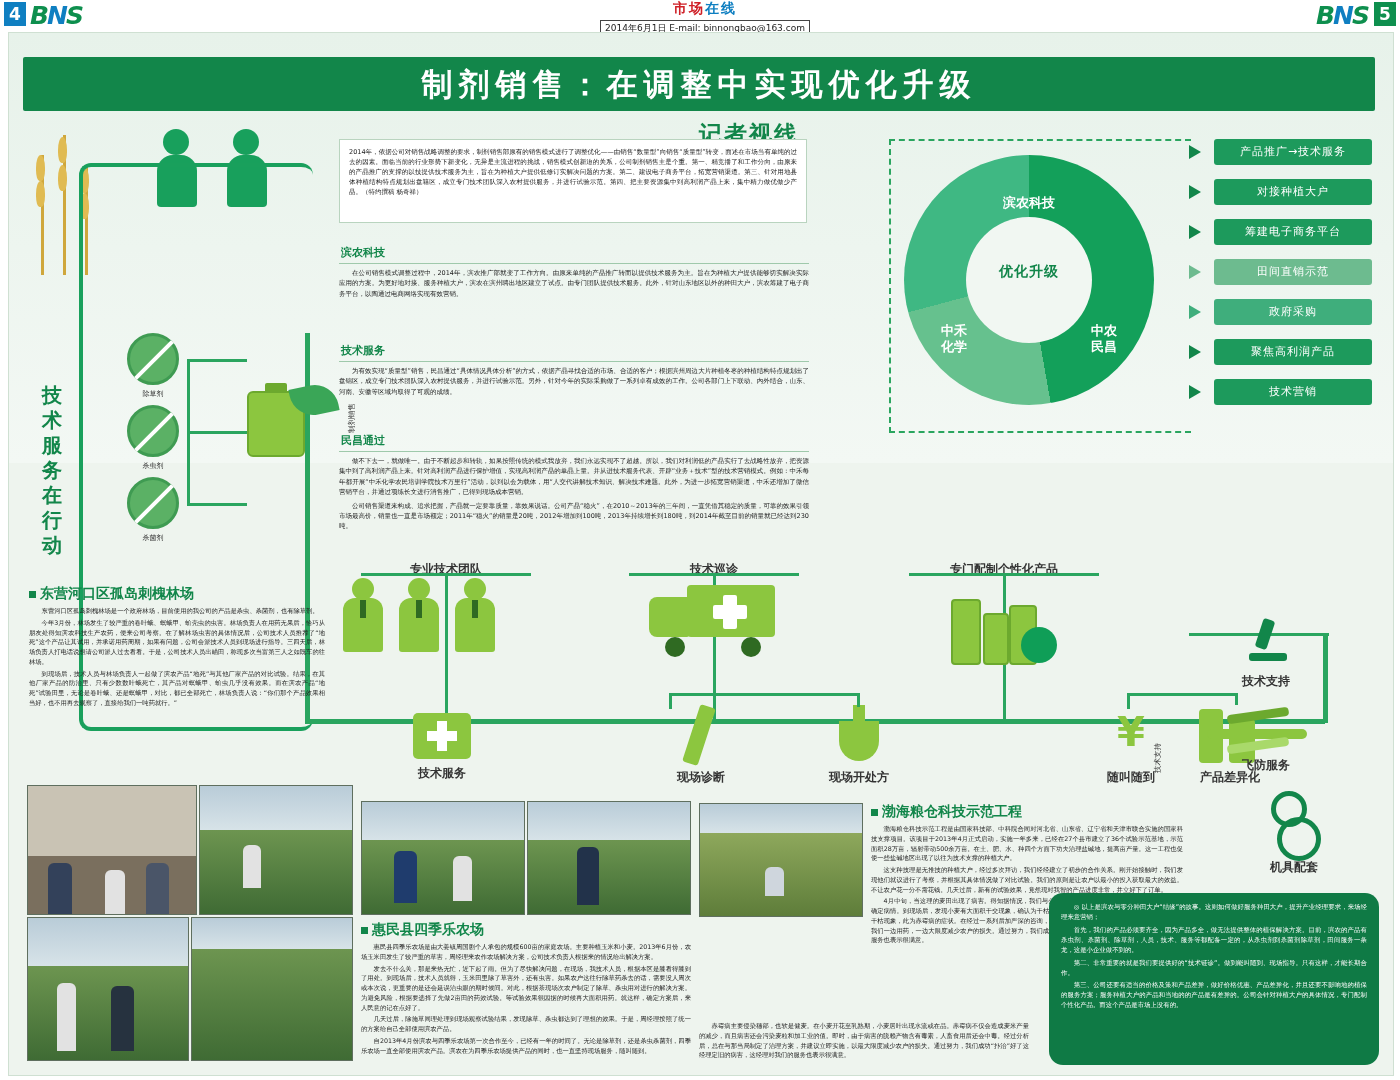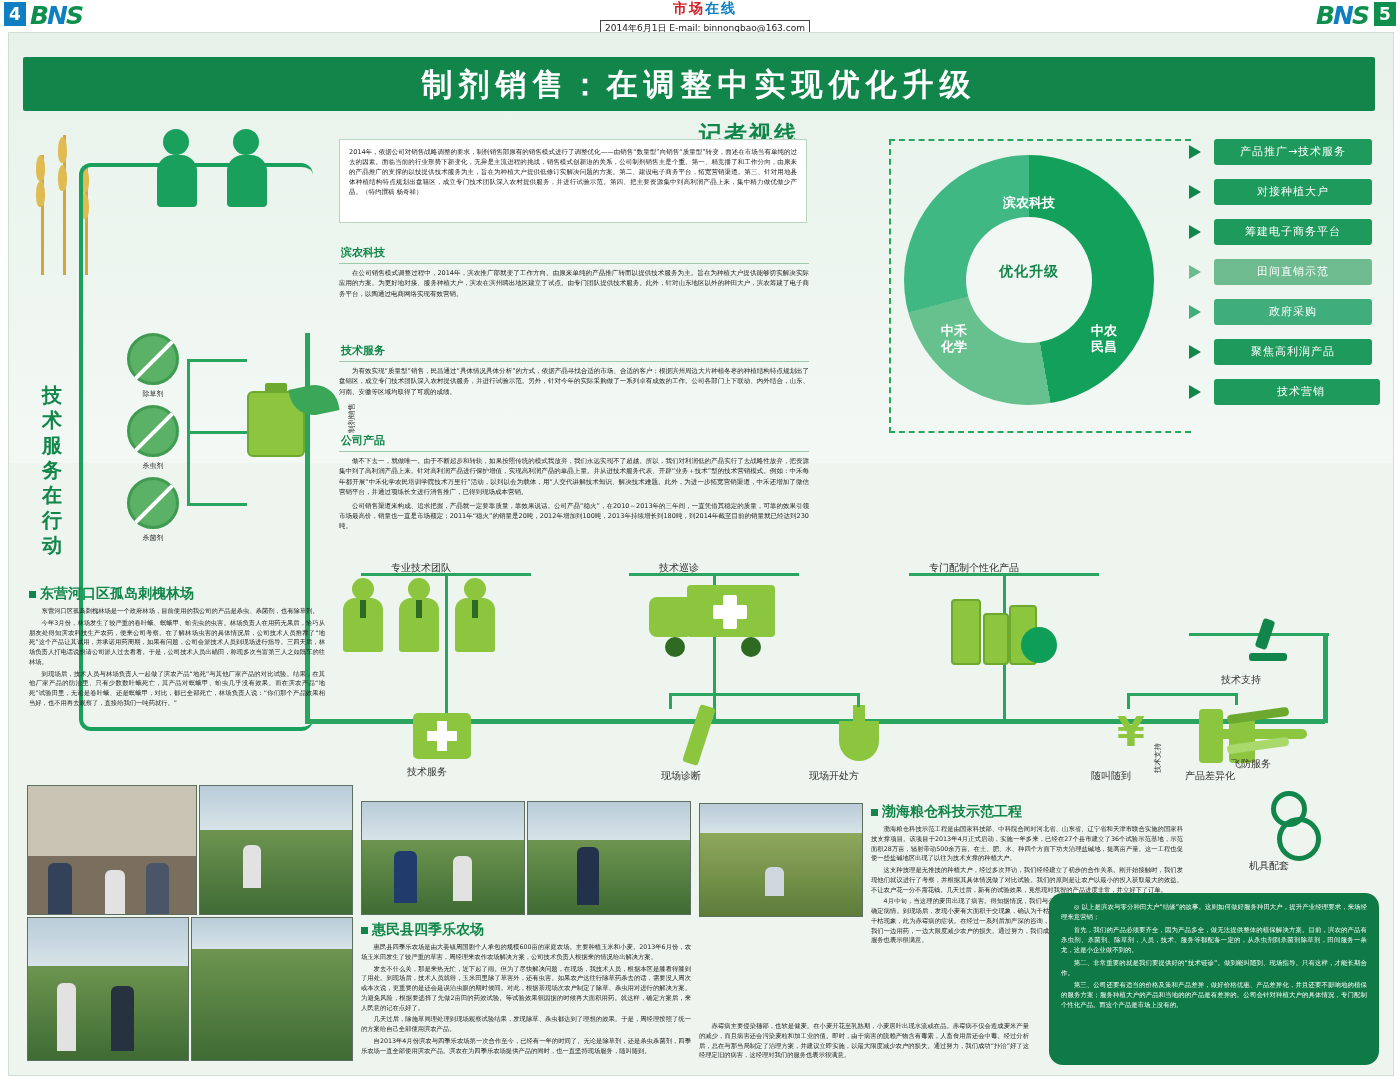--- a/index.html
+++ b/index.html
@@ -160,21 +160,21 @@
   .kit .ch{position:absolute;left:14px;top:18px;width:30px;height:10px;background:#fff;}
 
   .syringe{position:absolute;left:682px;top:672px;width:16px;height:60px;background:#8cc63f;border-radius:3px;transform:rotate(18deg);}
   .flask{position:absolute;left:826px;top:672px;width:48px;height:58px;}
   .flask .neck{position:absolute;left:18px;top:0;width:12px;height:18px;background:#8cc63f;}
   .flask .body2{position:absolute;left:4px;top:16px;width:40px;height:40px;background:#8cc63f;border-radius:0 0 20px 20px;}
   .yen{position:absolute;left:1108px;top:676px;font-size:40px;color:#8cc63f;font-weight:bold;}
   .prodpair{position:absolute;left:1190px;top:668px;width:62px;height:62px;}
   .prodpair div{position:absolute;bottom:0;background:#8cc63f;border-radius:4px;}
 
-  .small-cap{position:absolute;font-size:10px;color:#333;text-align:left;}
+  .small-cap{position:absolute;font-size:12px;color:#333;text-align:center;font-weight:bold;}
   .rotcap{position:absolute;font-size:7.5px;color:#333;transform:rotate(-90deg);transform-origin:left top;}
 </style>
 </head>
 <body>
 
 <div class="page">
 
   <div class="masthead">
     <div class="pagenum-left">4</div>
     <div class="logo-left">B<span class="b2">N</span>S</div>
@@ -225,21 +225,21 @@
       <p>在公司销售模式调整过程中，2014年，滨农推广部就变了工作方向。由原来单纯的产品推广转而以提供技术服务为主。旨在为种植大户提供能够切实解决实际应用的方案。为更好地对接、服务种植大户，滨农在滨州聘出地区建立了试点。由专门团队提供技术服务。此外，针对山东地区以外的种田大户，滨农筹建了电子商务平台，以陶通过电商网络实现有效营销。</p>
     </div>
 
     <div class="art" style="left:330px;top:310px;">
       <h3>技术服务</h3>
       <div class="art-rule"></div>
       <p>为有效实现“质量型”销售，民昌通过“具体情况具体分析”的方式，依据产品寻找合适的市场、合适的客户；根据滨州周边大片种植冬枣的种植结构特点规划出了盘锦区，成立专门技术团队深入农村提供服务，并进行试验示范。另外，针对今年的实际采购做了一系列卓有成效的工作。公司各部门上下联动、内外结合，山东、河南、安徽等区域均取得了可观的成绩。</p>
     </div>
 
     <div class="art" style="left:330px;top:400px;">
-      <h3>公司产品</h3>
+      <h3>民昌通过</h3>
       <div class="art-rule"></div>
       <p>做不下去一，就做唯一。由于不断起步和转轨，如果按照传统的模式我放弃，我们永远实现不了超越。所以，我们对利润低的产品实行了去战略性放弃，把资源集中到了高利润产品上来。针对高利润产品进行保护增值，实现高利润产品的单品上量。并从进技术服务代表、开辟“业务＋技术”型的技术营销模式。例如：中禾每年都开展“中禾化学农民培训学院技术万里行”活动，以到以会为载体，用“人交代讲解技术知识、解决技术难题。此外，为进一步拓宽营销渠道，中禾还增加了微信营销平台，并通过项练长文进行消售推广，已得到现场成本营销。</p>
       <p>公司销售渠道来构成、追求把握，产品就一定要靠质量，靠效果说话。公司产品“稳火”，在2010～2013年的三年间，一直凭借其稳定的质量，可靠的效果引领市场最高价，销量也一直是市场额定；2011年“稳火”的销量是20吨，2012年增加到100吨，2013年持续增长到180吨，到2014年截至目前的销量就已经达到230吨。</p>
     </div>
 
     <div class="donut-wrap">
       <div class="donut"></div>
       <div class="donut-hole"></div>
       <div class="donut-center">优化升级</div>
       <div class="donut-lbl dl1">滨农科技</div>
@@ -254,21 +254,21 @@
       <div class="rbtn" style="top:146px;background:#1d9a5c;">对接种植大户</div>
       <div class="rarrow" style="top:192px;"></div>
       <div class="rbtn" style="top:186px;background:#1d9a5c;">筹建电子商务平台</div>
       <div class="rarrow" style="top:232px;border-left-color:#6dbb8f;"></div>
       <div class="rbtn" style="top:226px;background:#6dbb8f;">田间直销示范</div>
       <div class="rarrow" style="top:272px;border-left-color:#3fae7c;"></div>
       <div class="rbtn" style="top:266px;background:#3fae7c;">政府采购</div>
       <div class="rarrow" style="top:312px;"></div>
       <div class="rbtn" style="top:306px;background:#1d9a5c;">聚焦高利润产品</div>
       <div class="rarrow" style="top:352px;"></div>
-      <div class="rbtn" style="top:346px;background:#1d9a5c;padding-left:8px;">技术营销</div>
+      <div class="rbtn" style="top:346px;background:#1d9a5c;">技术营销</div>
     </div>
 
     <div style="position:absolute;left:880px;top:106px;width:300px;height:290px;border-left:2px dashed #2aa55f;border-top:2px dashed #2aa55f;border-bottom:2px dashed #2aa55f;pointer-events:none;"></div>
 
     <div class="vtitle">技<br>术<br>服<br>务<br>在<br>行<br>动</div>
 
     <div class="pipe" style="left:70px;top:130px;width:230px;height:560px;border-right:none;"></div>
     <div class="ln lnh" style="left:296px;top:686px;width:1020px;height:5px;"></div>
     <div class="ln lnv" style="left:296px;top:300px;height:390px;width:5px;"></div>
 

